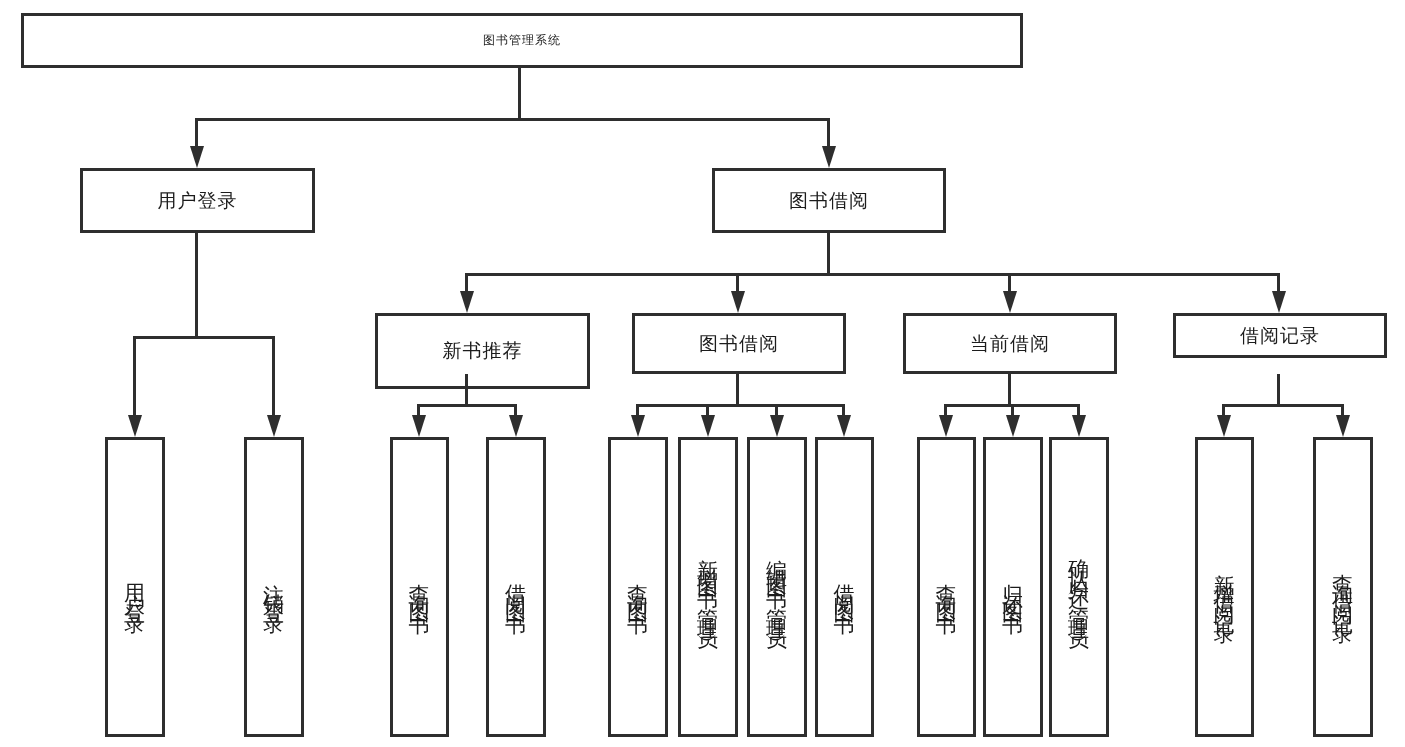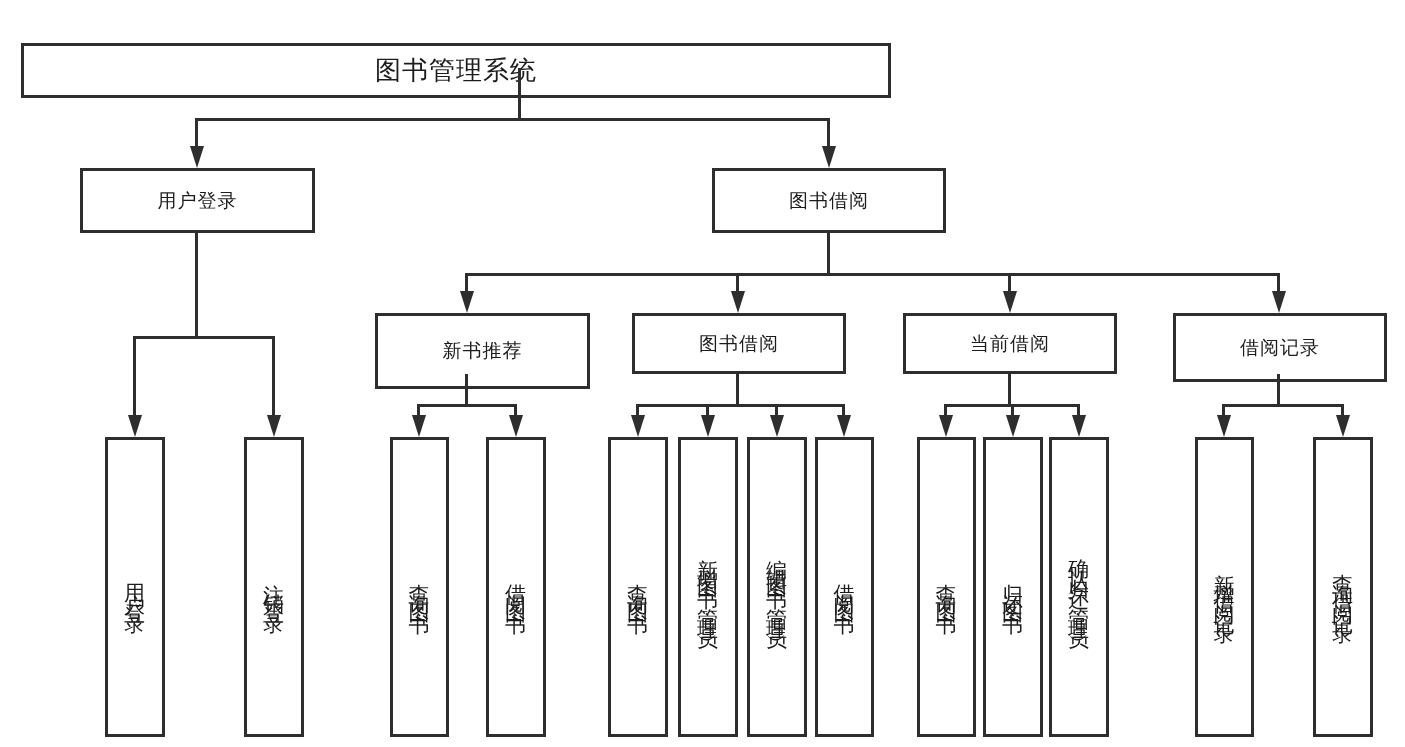--- a/index.html
+++ b/index.html
@@ -51,21 +51,21 @@
     text-shadow:0 0 2px #ffffff,0 0 1px #ffffff;
     z-index:10;
     letter-spacing:1px;
   }
 </style>
 </head>
 <body>
 
 <div id="canvas">
 
-  <div class="node" style="left:21px;top:13px;width:870px;height:55px;font-size:26px;margin-top:30px;">图书管理系统</div>
+  <div class="node" style="left:21px;top:13px;width:1002px;height:55px;font-size:12px;">图书管理系统</div>
 
   <div class="vl" style="left:518px;top:68px;height:53px;"></div>
   <div class="hl" style="left:195px;top:118px;width:635px;"></div>
   <div class="vl" style="left:195px;top:118px;height:31px;"></div>
   <div class="ah" style="left:190px;top:146px;"></div>
   <div class="vl" style="left:827px;top:118px;height:31px;"></div>
   <div class="ah" style="left:822px;top:146px;"></div>
 
   <div class="node" style="left:80px;top:168px;width:235px;height:65px;">用户登录</div>
   <div class="node" style="left:712px;top:168px;width:234px;height:65px;">图书借阅</div>
@@ -84,21 +84,21 @@
   <div class="vl" style="left:736px;top:273px;height:21px;"></div>
   <div class="ah" style="left:731px;top:291px;"></div>
   <div class="vl" style="left:1008px;top:273px;height:21px;"></div>
   <div class="ah" style="left:1003px;top:291px;"></div>
   <div class="vl" style="left:1277px;top:273px;height:21px;"></div>
   <div class="ah" style="left:1272px;top:291px;"></div>
 
   <div class="node" style="left:375px;top:313px;width:215px;height:76px;">新书推荐</div>
   <div class="node" style="left:903px;top:313px;width:214px;height:61px;">当前借阅</div>
   <div class="node" style="left:632px;top:313px;width:214px;height:61px;">图书借阅</div>
-  <div class="node" style="left:1173px;top:313px;width:214px;height:69px;">借阅记录</div>
+  <div class="node" style="left:1173px;top:313px;width:214px;height:45px;">借阅记录</div>
 
   <div class="vl" style="left:465px;top:374px;height:33px;"></div>
   <div class="hl" style="left:417px;top:404px;width:100px;"></div>
   <div class="vl" style="left:417px;top:404px;height:14px;"></div>
   <div class="ah" style="left:412px;top:415px;"></div>
   <div class="vl" style="left:514px;top:404px;height:14px;"></div>
   <div class="ah" style="left:509px;top:415px;"></div>
 
   <div class="vl" style="left:736px;top:374px;height:33px;"></div>
   <div class="hl" style="left:636px;top:404px;width:209px;"></div>

